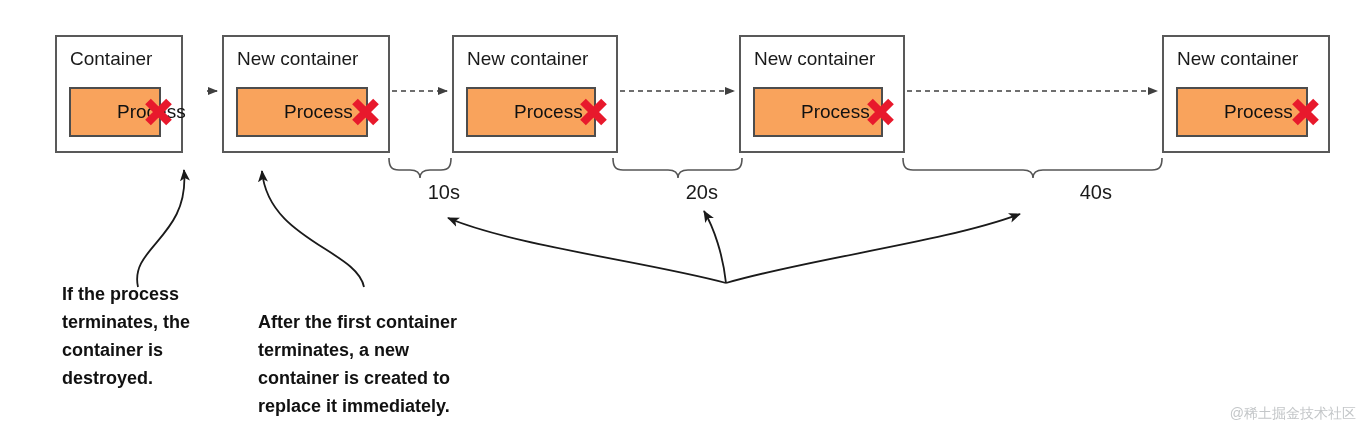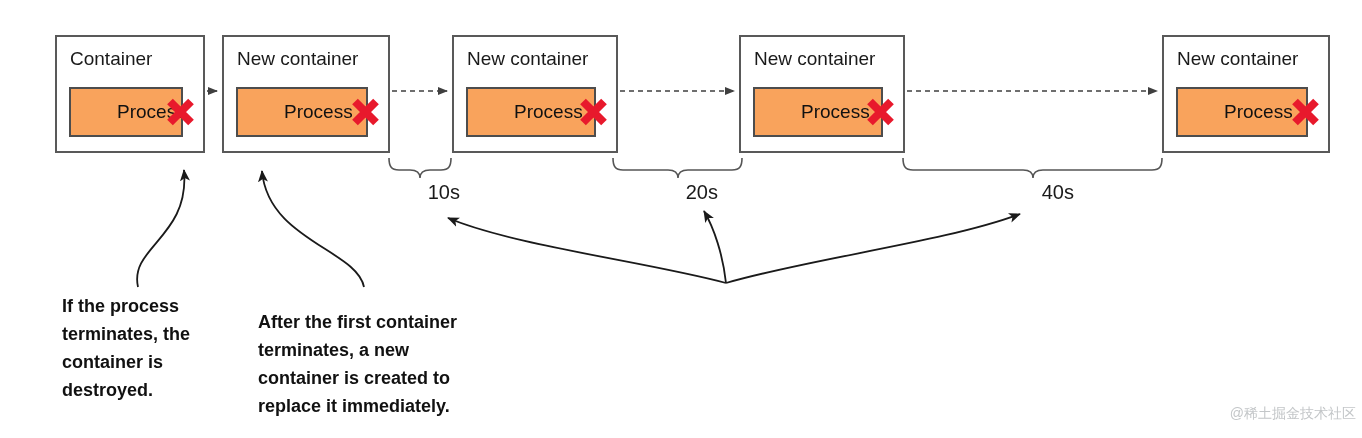--- a/index.html
+++ b/index.html
@@ -115,21 +115,21 @@
     <path d="M903 158 C903 166 905 170 913 170 L1023 170 C1029 170 1033 172 1033 178 C1033 172 1037 170 1043 170 L1152 170 C1160 170 1162 166 1162 158" fill="none" stroke="#555555" stroke-width="1.6"></path>
 
     <path d="M138 287 C129 247 190 237 184 170" fill="none" stroke="#1a1a1a" stroke-width="1.8" marker-end="url(#ah-thin)"></path>
     <path d="M364 287 C357 250 268 240 262 171" fill="none" stroke="#1a1a1a" stroke-width="1.8" marker-end="url(#ah-thin)"></path>
 
     <path d="M726 283 C648 262 515 246 448 218" fill="none" stroke="#1a1a1a" stroke-width="1.8" marker-end="url(#ah-thin)"></path>
     <path d="M726 283 C723 255 714 228 704 211" fill="none" stroke="#1a1a1a" stroke-width="1.8" marker-end="url(#ah-thin)"></path>
     <path d="M726 283 C812 258 945 242 1020 214" fill="none" stroke="#1a1a1a" stroke-width="1.8" marker-end="url(#ah-thin)"></path>
   </svg>
 
-  <div class="cbox" style="left:55px; width:150px">
+  <div class="cbox" style="left:55px; width:128px">
     <div class="cbox-label">Container</div>
     <div class="process">
       <span class="process-label">Process</span>
       <svg class="xmark" width="29" height="29" viewBox="0 0 29 29">
         <path d="M4 4 L25 25 M25 4 L4 25" stroke="var(--crash-x, #e8192c)" stroke-width="8" stroke-linecap="butt" fill="none"></path>
       </svg>
     </div>
   </div>
 
   <div class="cbox" style="left:222px; width:168px">
@@ -167,23 +167,23 @@
     <div class="process">
       <span class="process-label">Process</span>
       <svg class="xmark" width="29" height="29" viewBox="0 0 29 29">
         <path d="M4 4 L25 25 M25 4 L4 25" stroke="var(--crash-x, #e8192c)" stroke-width="8" stroke-linecap="butt" fill="none"></path>
       </svg>
     </div>
   </div>
 
   <div class="delay-label" style="left:420px">10s</div>
   <div class="delay-label" style="left:678px">20s</div>
-  <div class="delay-label" style="left:1034px">40s</div>
+  <div class="delay-label" style="left:1072px">40s</div>
 
-  <div class="annotation" style="left:62px;  top:292px">If the process
+  <div class="annotation" style="left:62px;  top:280px">If the process
 terminates, the
 container is
 destroyed.</div>
   <div class="annotation" style="left:258px; top:308px">After the first container
 terminates, a new
 container is created to
 replace it immediately.</div>
 
   <div class="watermark">@稀土掘金技术社区</div>
 

